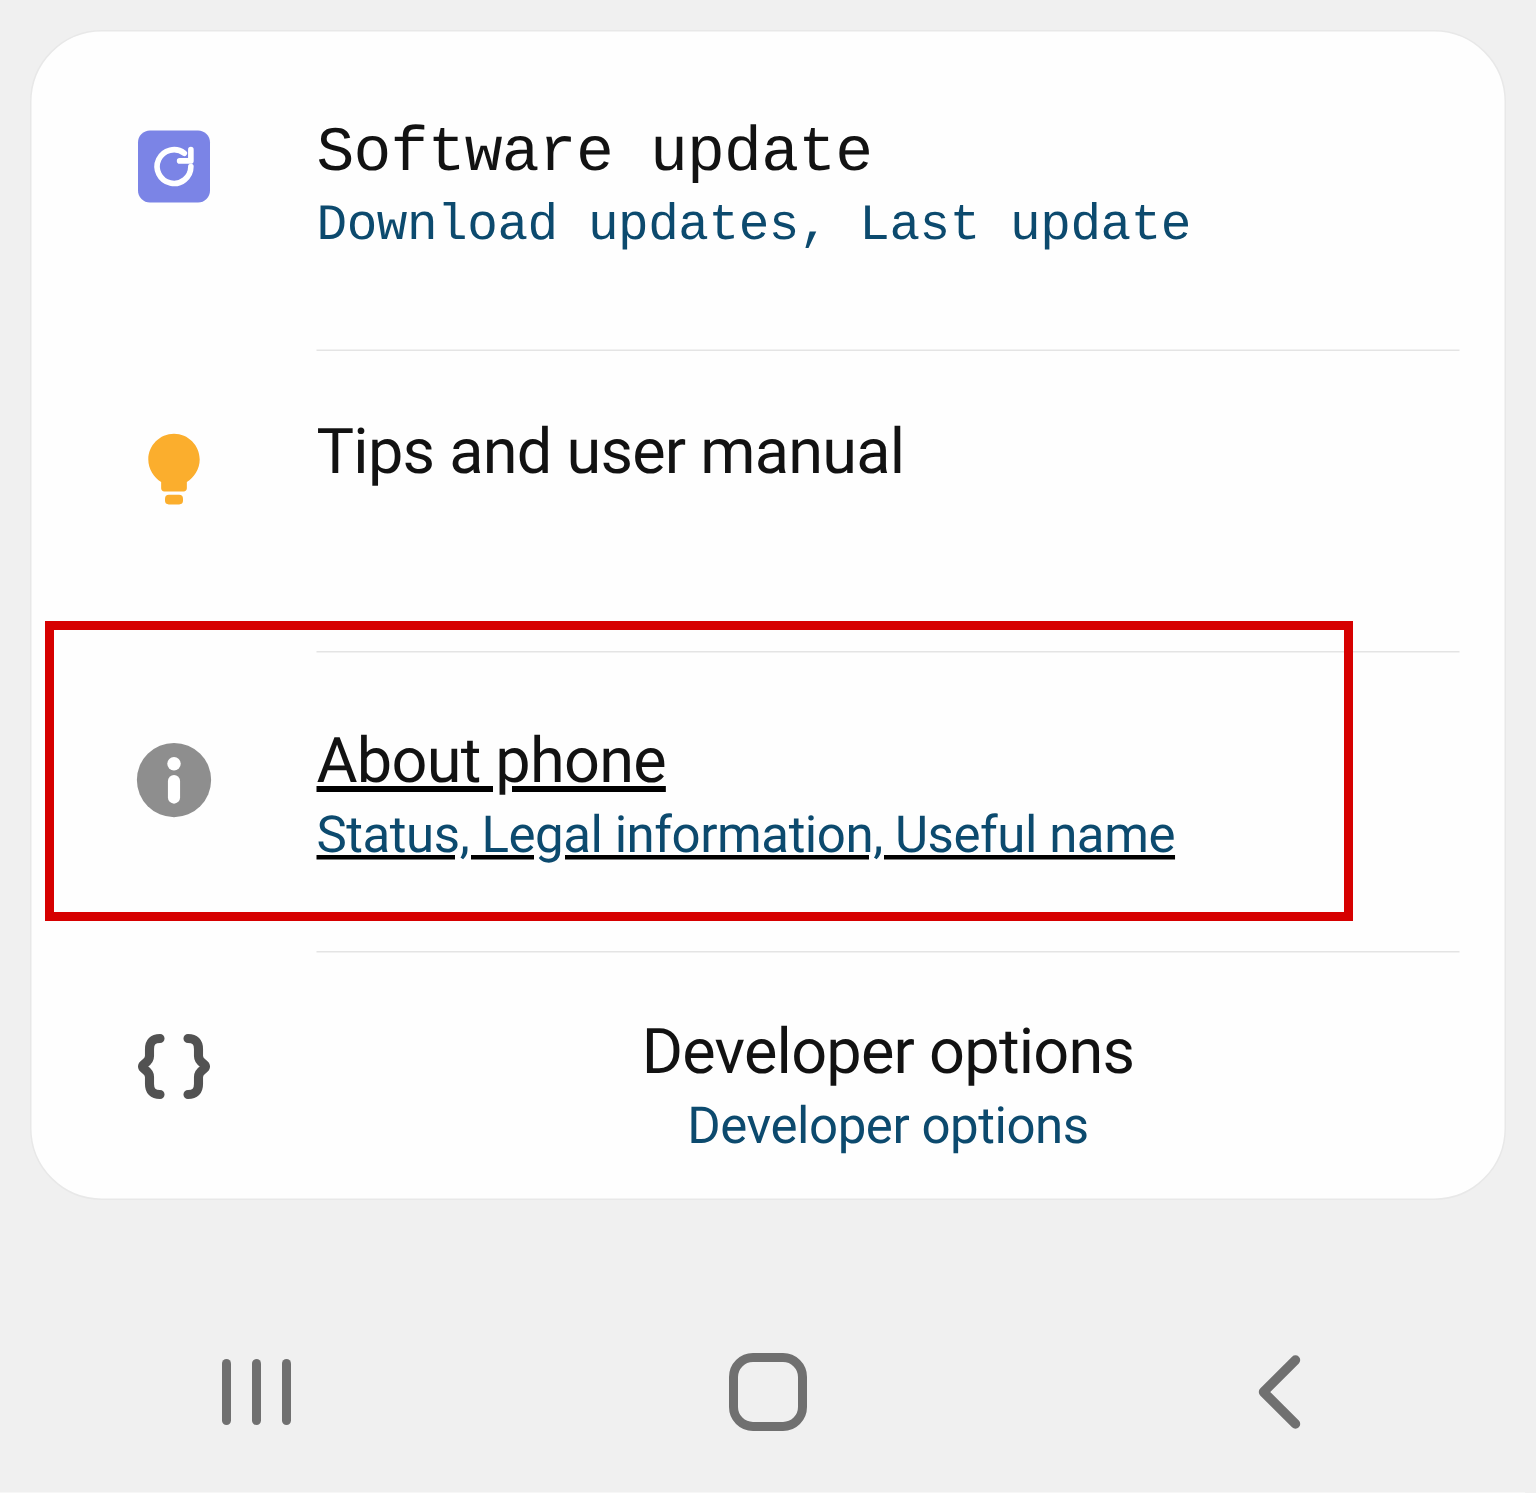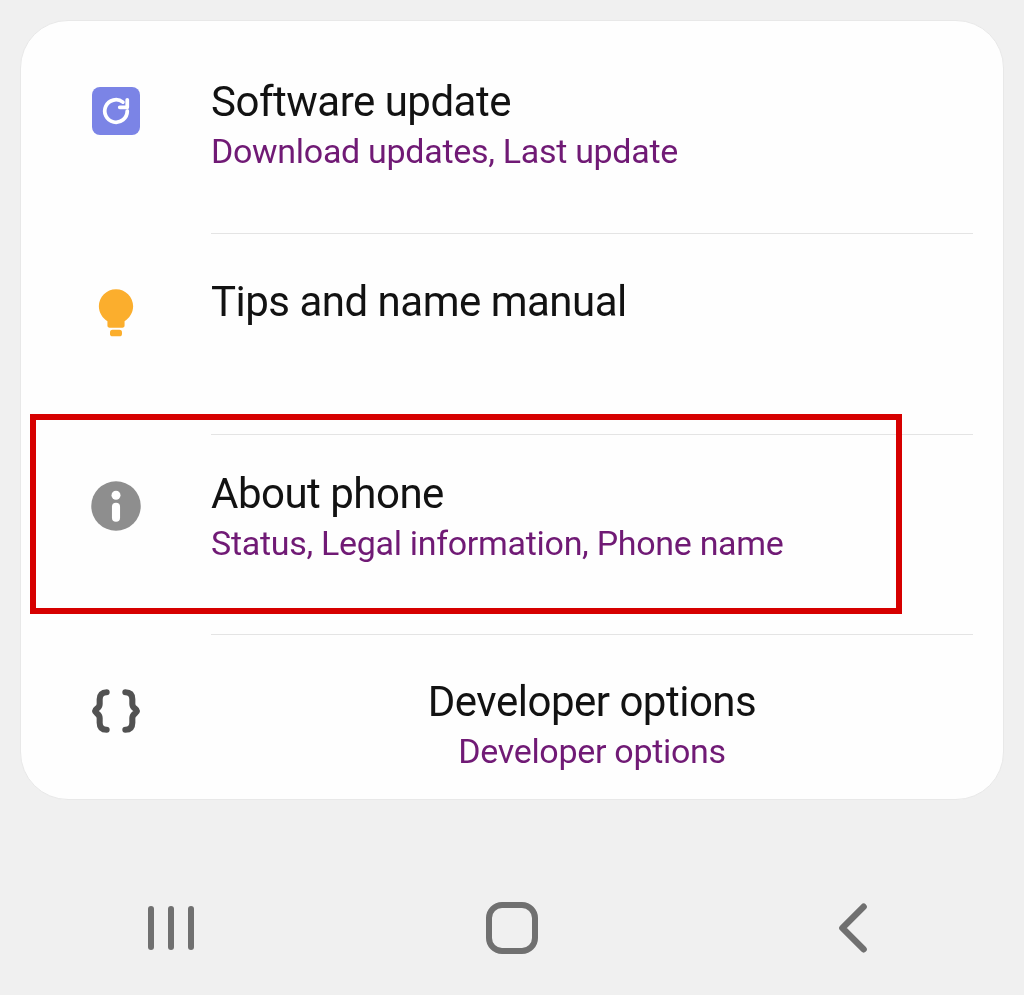--- a/index.html
+++ b/index.html
@@ -39,21 +39,21 @@
     .title {
       font-size:42px;
       color:#121212;
       font-weight:400;
       letter-spacing:-0.5px;
       line-height:1.1;
       margin-bottom:6px;
     }
     .subtitle {
       font-size:34px;
-      color:#701a75;
+      color:#0c4a6e;
       font-weight:400;
       letter-spacing:-0.3px;
       line-height:1.2;
     }
     .divider {
       position:absolute;
       left:190px; right:30px;
       height:1px;
       background:#e4e4e4;
     }
@@ -109,21 +109,21 @@
     .ic-square svg{display:block;}
     .ic-bulb svg,
     .ic-info svg,
     .ic-braces svg{display:block;}
   </style>
 </head>
 <body>
 
 <div class="card">
 
-  <div class="row" style="top:58px;">
+  <div class="row" style="top:58px;font-family:Liberation Mono, monospace;">
     <div class="icon-cell">
       <span class="ic-square">
         <svg width="30" height="30" viewBox="0 0 24 24" fill="none" stroke="#ffffff" stroke-width="3" stroke-linecap="round" stroke-linejoin="round">
           <path d="M21 12a9 9 0 1 1-3.5-7.1"></path>
           <path d="M21 3v6h-6"></path>
         </svg>
       </span>
     </div>
     <div class="text-cell">
       <div class="title">Software update</div>
@@ -136,39 +136,39 @@
   <div class="row" style="top:258px;">
     <div class="icon-cell">
       <span class="ic-bulb">
         <svg width="52" height="60" viewBox="0 0 24 28">
           <path fill="#fbae2d" d="M12 1C7.6 1 4 4.6 4 9c0 3 1.8 5.6 4 7v2c0 .6.4 1 1 1h6c.6 0 1-.4 1-1v-2c2.2-1.4 4-4 4-7 0-4.4-3.6-8-8-8z"></path>
           <rect fill="#fbae2d" x="9.2" y="20" width="5.6" height="3" rx="1.2"></rect>
         </svg>
       </span>
     </div>
     <div class="text-cell">
-      <div class="title">Tips and name manual</div>
+      <div class="title">Tips and user manual</div>
     </div>
   </div>
 
   <div class="divider" style="top:413px;"></div>
 
-  <div class="row" style="top:450px;">
+  <div class="row" style="top:464px;text-decoration:underline;">
     <div class="icon-cell">
       <span class="ic-info">
         <svg width="54" height="54" viewBox="0 0 24 24">
           <circle cx="12" cy="12" r="11" fill="#8e8e8e"></circle>
           <circle cx="12" cy="7.2" r="2" fill="#fff"></circle>
           <rect x="10.2" y="10.5" width="3.6" height="8.5" rx="1.8" fill="#fff"></rect>
         </svg>
       </span>
     </div>
     <div class="text-cell">
       <div class="title">About phone</div>
-      <div class="subtitle">Status, Legal information, Phone name</div>
+      <div class="subtitle">Status, Legal information, Useful name</div>
     </div>
   </div>
 
   <div class="divider" style="top:613px;"></div>
 
   <div class="row" style="top:658px;text-align:center;">
     <div class="icon-cell">
       <span class="ic-braces">
         <svg width="56" height="48" viewBox="0 0 24 20" fill="none" stroke="#525252" stroke-width="2.6" stroke-linecap="round" stroke-linejoin="round">
           <path d="M8 2c-2 0-3 1-3 3v2c0 2-2 2-2 3s2 1 2 3v2c0 2 1 3 3 3"></path>

